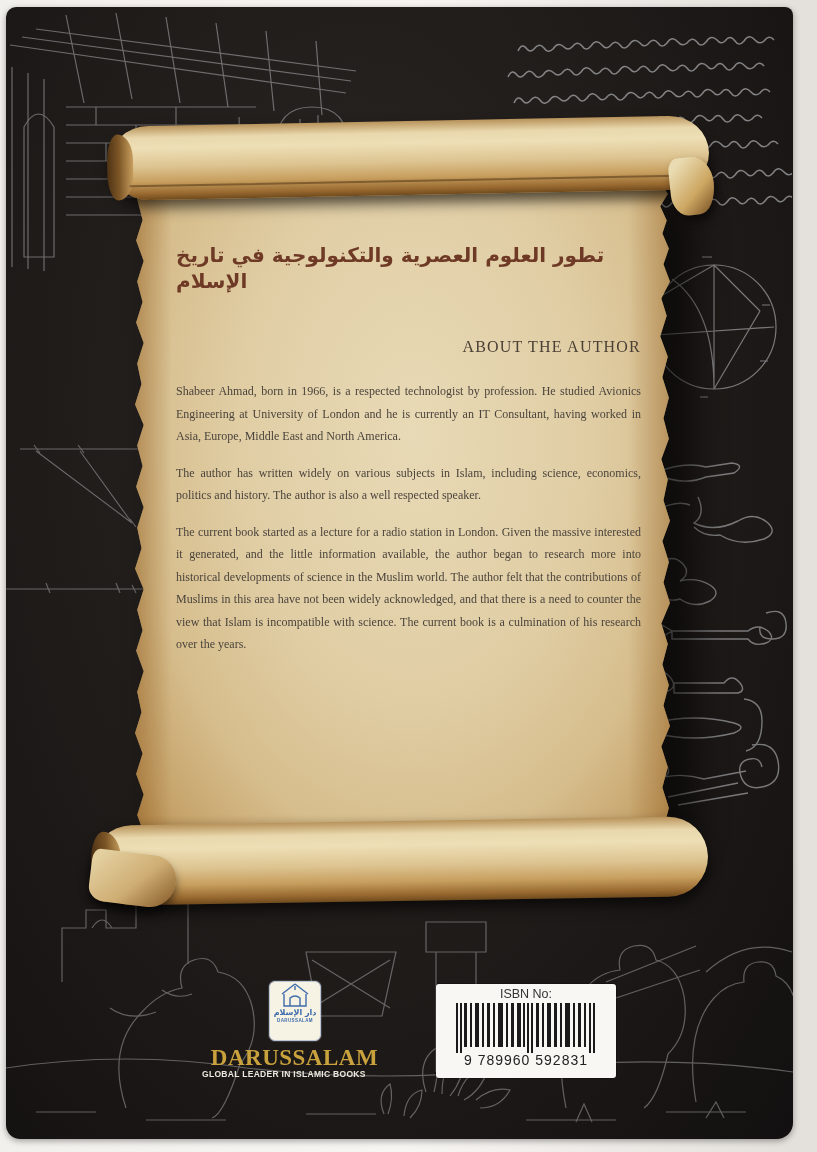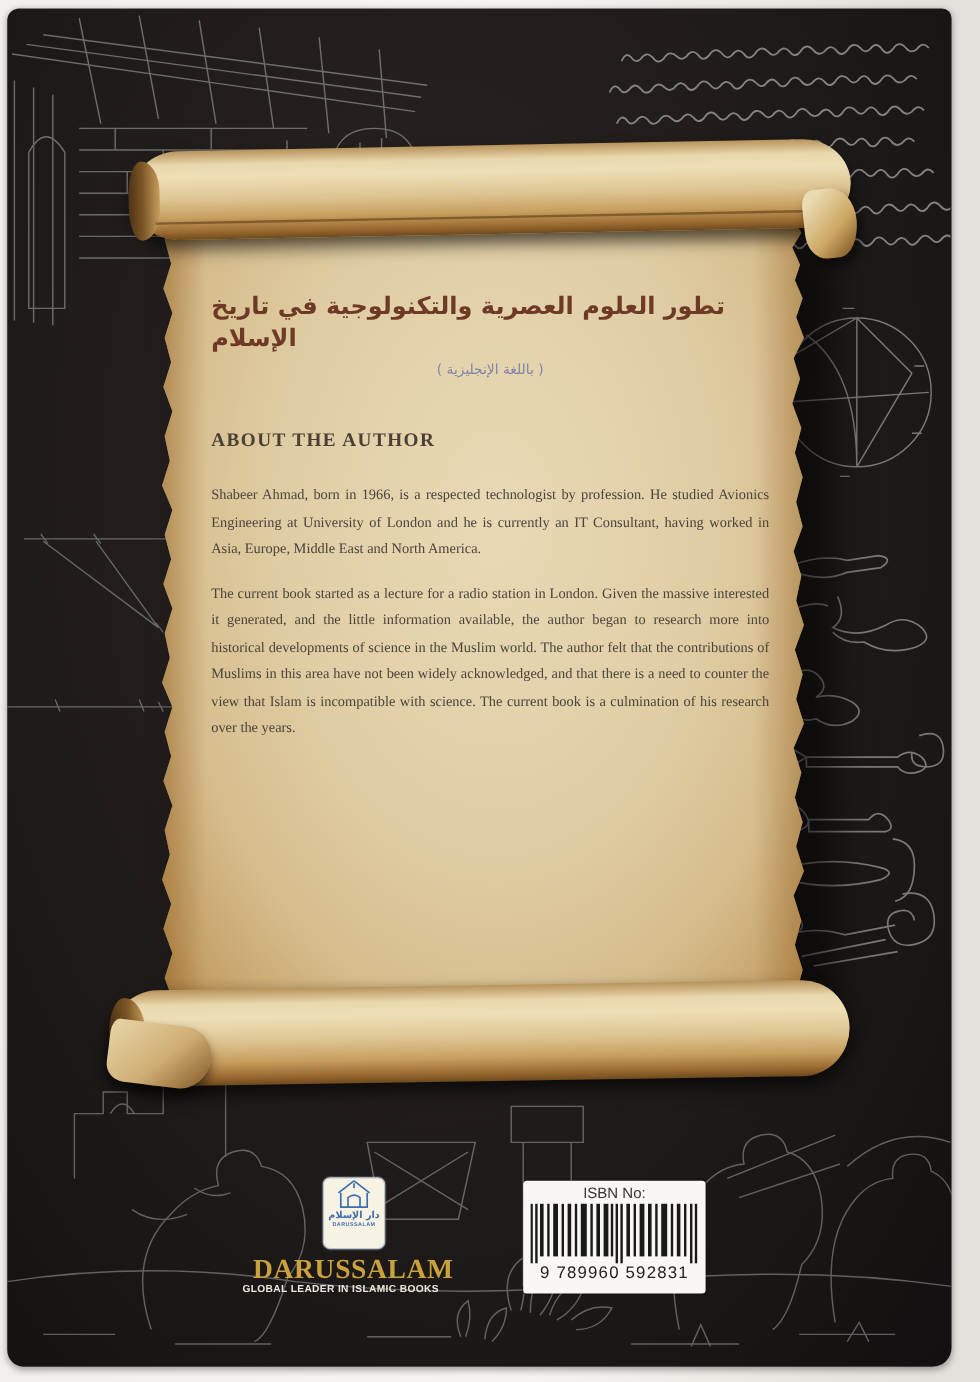--- a/index.html
+++ b/index.html
@@ -51,22 +51,22 @@
   .title-ar{
     direction:rtl;text-align:left;
     font-family:"DejaVu Sans", sans-serif;font-weight:bold;
     font-size:20px;line-height:1.3;letter-spacing:0;
   }
   .subtitle-ar{
     direction:rtl;text-align:center;margin-top:7px;
     font-family:"DejaVu Sans", sans-serif;font-size:11.5px;
   }
   .about-heading{
-    text-align:left;margin-top:44px;
-    font-size:16px;letter-spacing:1.2px;font-weight:bold;
+    text-align:right;margin-top:44px;
+    font-size:16px;letter-spacing:1.2px;font-weight:normal;
   }
   .para{
     margin-top:14px;text-align:justify;
     font-size:12px;line-height:22.5px;
   }
   .para:first-of-type{margin-top:24px;}
   
   .roll{
     position:absolute;border-radius:40px/50%;
     background:linear-gradient(180deg,#b8935b 0%,#e9d8ad 16%,#eedfb6 30%,#ddc491 55%,#c79e5e 76%,#97682f 92%,#6f4a1d 100%);
@@ -122,21 +122,21 @@
     text-align:center;font-family:"Liberation Serif", serif;font-weight:bold;
     font-size:23px;letter-spacing:.5px;
   }
   .publisher-tagline{
     position:absolute;left:196px;top:1062px;width:185px;
     font-family:"Liberation Sans", sans-serif;font-weight:bold;
     font-size:8.5px;letter-spacing:.3px;color:#ece8df;
   }
   
   .isbn-box{
-    position:absolute;left:430px;top:977px;width:152px;height:94px;
+    position:absolute;left:430px;top:977px;width:180px;height:94px;
     background:#f8f7f4;border-radius:3px;
     display:flex;flex-direction:column;align-items:center;
     box-shadow:0 0 0 1px rgba(0,0,0,.2);
   }
   .isbn-label{
     font-family:"Liberation Sans", sans-serif;font-size:12.5px;color:#333;
     margin-top:3px;
   }
   .isbn-number{
     font-family:"Liberation Sans", sans-serif;font-size:14px;color:#222;
@@ -231,23 +231,23 @@
         <path d="M378 252 q-8 -20 6 -30 q4 14 -2 30 M398 254 q2 -22 18 -26 q0 16 -12 28"></path>
         <path d="M570 260 l8 -18 8 18 M700 256 l10 -16 8 16"></path>
       </g>
     </svg>
 
     <div class="scroll-shadow"></div>
 
     <div class="scroll-body">
       <div class="scroll-text">
         <div class="title-ar" style="color:#6e3a26">تطور العلوم العصرية والتكنولوجية في تاريخ الإسلام</div>
-        <div class="subtitle-ar" style="color:#8084a8">( باللغة الإنجليزية )</div>
         <h2 class="about-heading" style="color:#4b4036">ABOUT THE AUTHOR</h2>
         <p class="para" style="color:#4b443c">Shabeer Ahmad, born in 1966, is a respected technologist by profession. He studied Avionics Engineering at University of London and he is currently an IT Consultant, having worked in Asia, Europe, Middle East and North America.</p>
+        <p class="para" style="color:#4b443c">The author has written widely on various subjects in Islam, including science, economics, politics and history. The author is also a well respected speaker.</p>
         <p class="para" style="color:#4b443c">The current book started as a lecture for a radio station in London. Given the massive interested it generated, and the little information available, the author began to research more into historical developments of science in the Muslim world. The author felt that the contributions of Muslims in this area have not been widely acknowledged, and that there is a need to counter the view that Islam is incompatible with science. The current book is a culmination of his research over the years.</p>
       </div>
     </div>
 
     <div class="roll roll-top"></div>
     <div class="curl-tr"></div>
     <div class="roll roll-bottom"></div>
     <div class="curl-bl"></div>
 
     <div class="logo-box">

